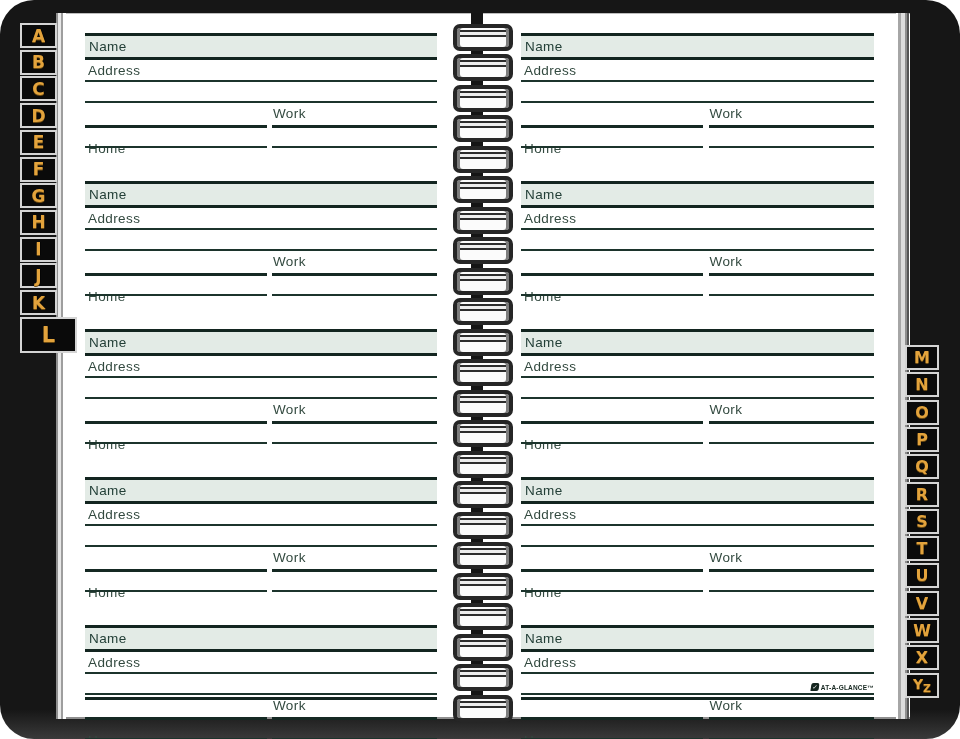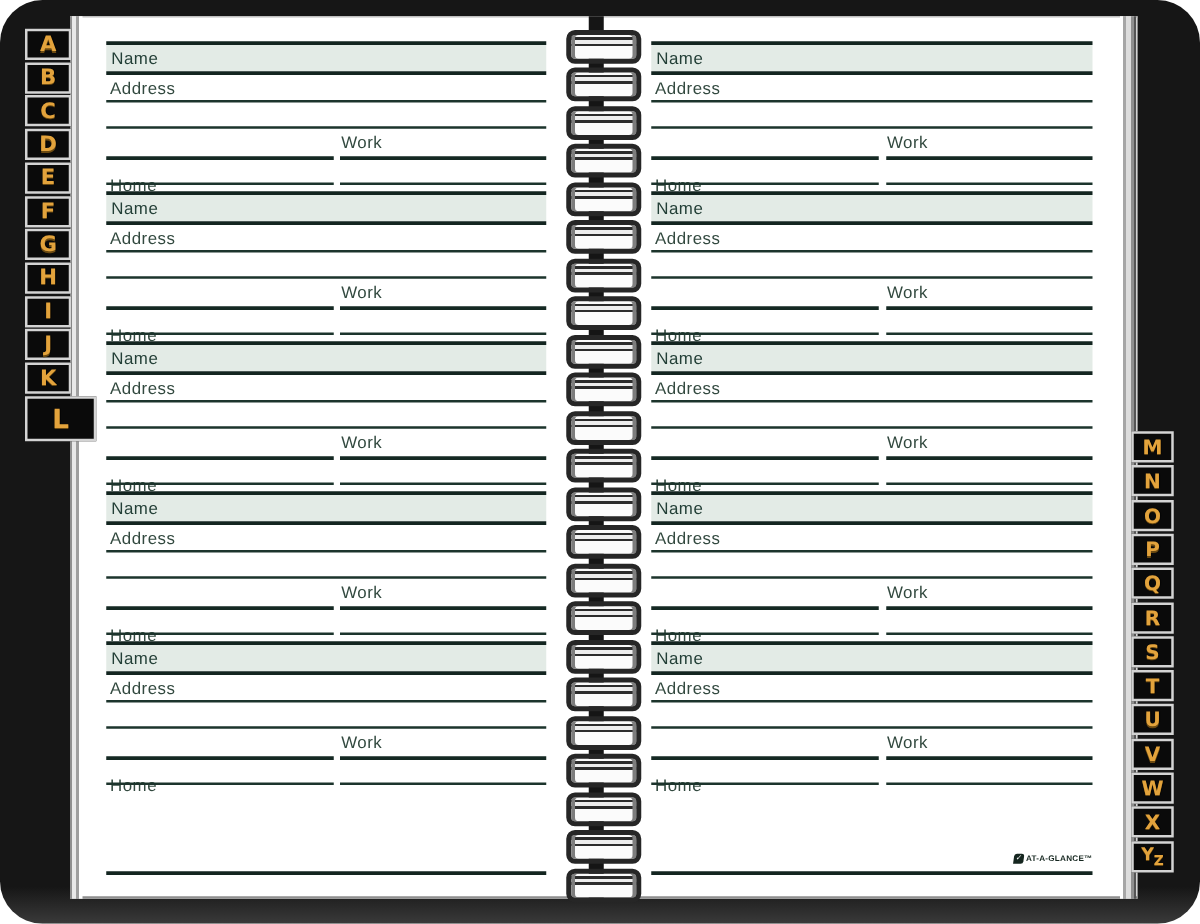--- a/index.html
+++ b/index.html
@@ -23,21 +23,21 @@
         border:4px solid #262626;border-radius:7px;box-sizing:content-box;
         box-shadow:inset 3px 0 0 #7d7d7d, inset -3px 0 0 #7d7d7d;}
 
   
   .page{position:absolute;top:13px;height:706px;}
   .page.left{left:62px;width:409px;}
   .page.right{left:483px;width:413px;}
   .entries{position:absolute;top:20px;}
   .page.left  .entries{left:23px;width:352px;}
   .page.right .entries{left:38px;width:353px;}
-  .entry{position:relative;width:100%;height:120px;}
+  .entry{position:relative;width:100%;height:148px;}
 
   .ln{position:absolute;left:0;right:0;background:#1c342c;}
   .ln.thick{height:3px;background:#132520;}
   .ln.thin{height:2px;}
   .l-top{top:0;}
   .name-band{position:absolute;top:3px;left:0;right:0;height:21px;background:#e3ebe6;}
   .l-mid{top:24px;}
   .field-label{position:absolute;font-size:13.5px;letter-spacing:.4px;color:#32493f;}
   .lbl-name{top:6px;left:4px;color:#233f37;}
   .lbl-addr{top:30px;left:3px;}

